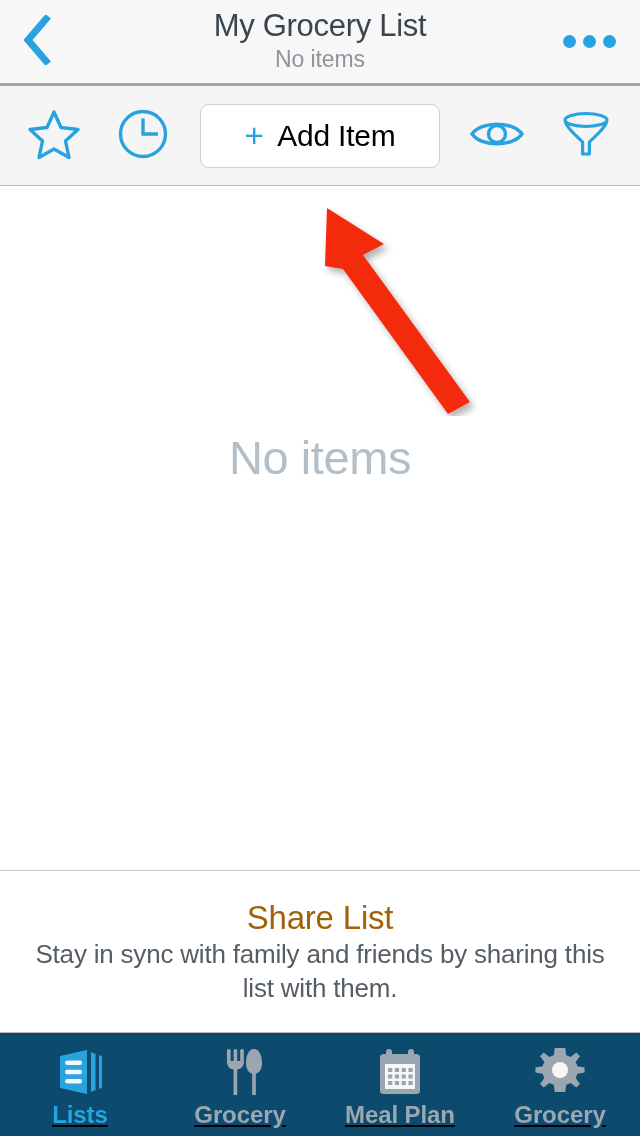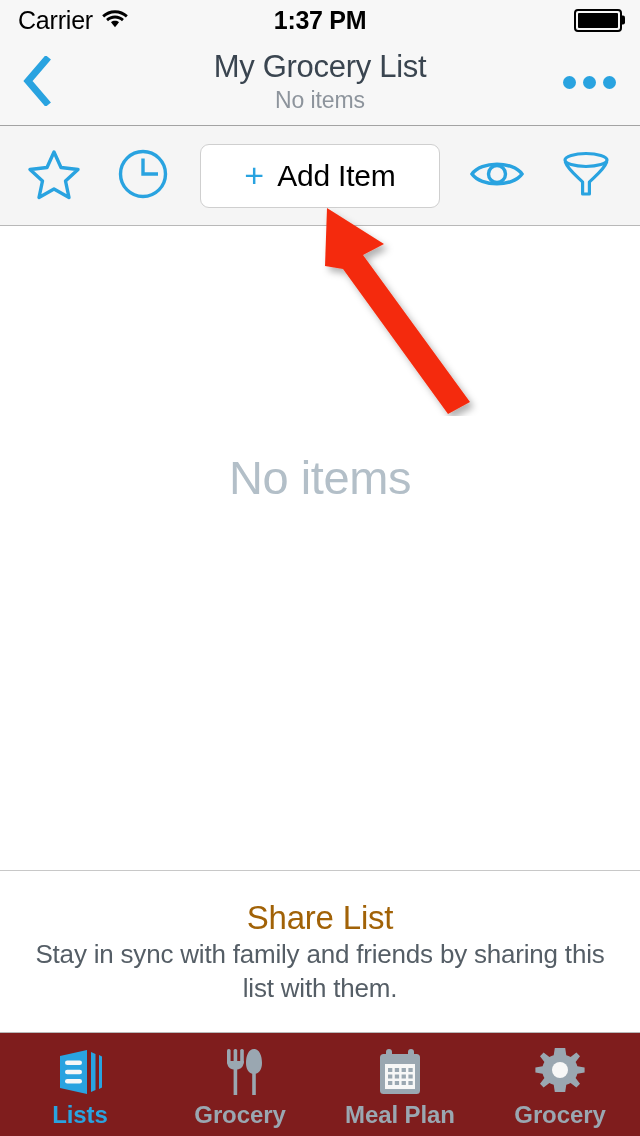--- a/index.html
+++ b/index.html
@@ -84,21 +84,21 @@
     height: 9px;
     background: #000;
     border-radius: 0 2px 2px 0;
   }
 
   
   .nav-bar {
     flex: 0 0 86px;
     height: 86px;
     background: #f7f7f7;
-    border-bottom: 1px solid #a3a3a3;
+    border-bottom: 3px solid #a3a3a3;
     box-sizing: border-box;
     display: flex;
     align-items: center;
     position: relative;
     padding: 0 22px;
     text-align: center;
   }
   .nav-back {
     width: 50px;
     height: 60px;
@@ -244,24 +244,25 @@
     font-size: 26px;
     color: #555e66;
     line-height: 1.33;
     letter-spacing: -0.2px;
   }
 
   
   .tab-bar {
     flex: 0 0 104px;
     height: 104px;
-    background: #7f1d1d;
+    background: #0c4a6e;
     border-top: 1px solid #b8b8b8;
     box-sizing: border-box;
     display: flex;
+    text-decoration: underline;
   }
   .tab {
     flex: 1 1 0;
     display: flex;
     flex-direction: column;
     align-items: center;
     justify-content: center;
     gap: 3px;
     cursor: pointer;
     padding-top: 6px;
@@ -278,39 +279,20 @@
     color: #9aa7b1;
     font-weight: bold;
   }
   .tab.active .tab-label { color: #29a3e0; }
 </style>
 </head>
 <body>
 
 <div class="phone">
 
-  <div class="status-bar">
-    <div class="status-left">
-      <span class="carrier-label">Carrier</span>
-      <span class="wifi-icon">
-        <svg width="26" height="19" viewBox="0 0 26 19">
-          <path d="M13 4.2c4.2 0 8 1.6 10.9 4.3l1.9-2.2C22.5 3.1 17.9 1.2 13 1.2S3.5 3.1 0.2 6.3l1.9 2.2C5 5.8 8.8 4.2 13 4.2z" fill="#000"></path>
-          <path d="M13 9.4c2.7 0 5.2 1 7 2.8l1.9-2.2C19.5 7.7 16.4 6.4 13 6.4S6.5 7.7 4.1 10l1.9 2.2c1.8-1.8 4.3-2.8 7-2.8z" fill="#000"></path>
-          <path d="M13 18.2l4-5c-1.1-0.9-2.5-1.4-4-1.4s-2.9 0.5-4 1.4l4 5z" fill="#000"></path>
-        </svg>
-      </span>
-    </div>
-    <div class="status-time">1:37 PM</div>
-    <div class="status-right">
-      <div class="battery">
-        <div class="battery-fill"></div>
-        <div class="battery-cap"></div>
-      </div>
-    </div>
-  </div>
 
   <div class="nav-bar">
     <div class="nav-back">
       <span>
         <svg width="30" height="50" viewBox="0 0 30 50">
           <polyline points="24,4 6,25 24,46" fill="none" stroke="#29a3e0" stroke-width="7" stroke-linecap="square" stroke-linejoin="miter"></polyline>
         </svg>
       </span>
     </div>
     <div class="nav-titles">

